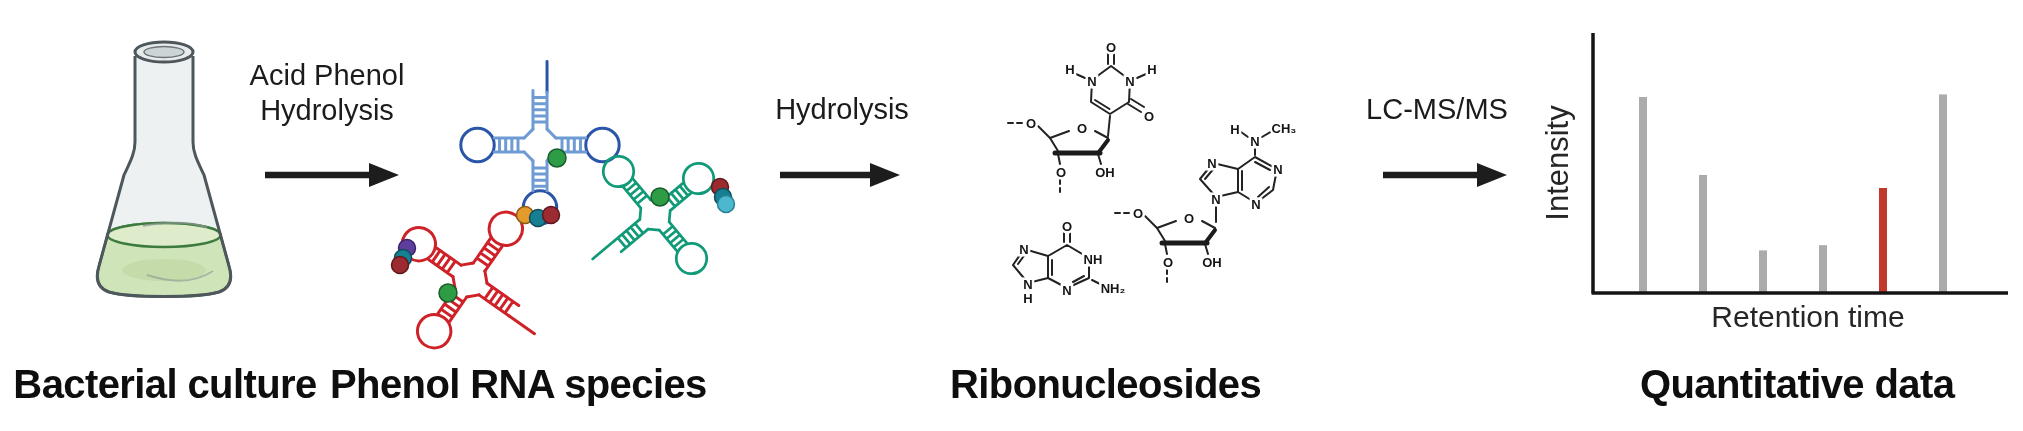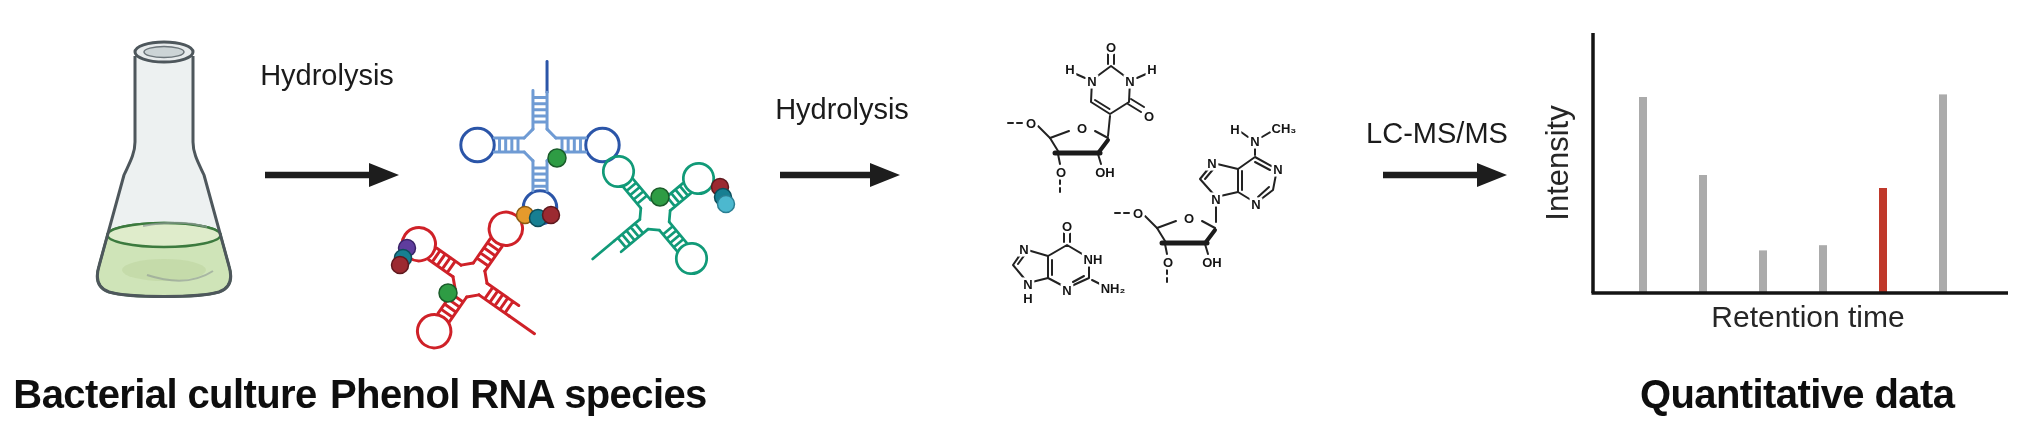--- a/index.html
+++ b/index.html
@@ -2,21 +2,21 @@
 <html><head>
 <meta charset="utf-8">
 <style>
   html,body{margin:0;padding:0;background:#fff;}
   .canvas{
     position:relative; width:2023px; height:431px; background:#ffffff;
     overflow:hidden; font-family:"Liberation Sans", sans-serif;
   }
   .abs{position:absolute;}
   .step-label{
-    position:absolute; top:372px; font-weight:bold; font-size:40px;
+    position:absolute; top:362px; font-weight:bold; font-size:40px;
     letter-spacing:-0.6px; color:#0e0e0e; text-align:center; white-space:nowrap;
   }
   .arrow-label{
     position:absolute; font-size:29px; line-height:35px; color:#1b1b1b;
     text-align:center; white-space:nowrap;
   }
   svg text.atom{
     font-family:"Liberation Sans", sans-serif; font-size:13px; font-weight:bold;
     fill:#151515; stroke:#ffffff; stroke-width:5px; paint-order:stroke;
     text-anchor:middle; dominant-baseline:central;
@@ -43,20 +43,21 @@
 
     <path d="M 50,18 L 50,104 C 50,116 44,126 39,137 L 14,228 C 10,241 13,250 24,254 C 44,260 114,260 134,254 C 145,250 148,241 144,228 L 119,137 C 114,126 108,116 108,104 L 108,18" fill="none" stroke="#4e575c" stroke-width="3" stroke-linejoin="round"></path>
 
     <ellipse cx="79" cy="14" rx="29" ry="10" fill="#e7ebec" stroke="#4e575c" stroke-width="3"></ellipse>
     <ellipse cx="79" cy="14" rx="20" ry="5.5" fill="#ccd4d6" stroke="#6b7479" stroke-width="1.5"></ellipse>
   </svg>
 
   <div class="step-label" style="left:0px; width:330px;">Bacterial culture</div>
 
   <div class="arrow-label" style="left:237px; top:58px; width:180px;">
+    <span style="display:block">Acid Phenol</span>
     <span style="display:block">Hydrolysis</span>
   </div>
   <svg class="abs" style="left:263px; top:162px;" width="140" height="26">
     <line x1="2" y1="13" x2="106" y2="13" stroke="#1d1d1d" stroke-width="6.5"></line>
     <polygon points="106,1 136,13 106,25" fill="#1d1d1d"></polygon>
   </svg>
 
   <svg class="abs" style="left:390px; top:25px;" width="370" height="340" viewBox="0 0 370 340">
     <defs>
       <g id="trna-proto" fill="none" stroke-linecap="round">
@@ -185,22 +186,23 @@
       <text class="atom" x="127" y="206">O</text>
       <text class="atom" x="153" y="239">NH</text>
       <text class="atom" x="173" y="268">NH₂</text>
       <text class="atom" x="127" y="270">N</text>
       <text class="atom" x="84" y="229">N</text>
       <text class="atom" x="88" y="264">N</text>
       <text class="atom" x="88" y="278">H</text>
     </g>
   </svg>
 
-
-  <div class="arrow-label" style="left:1357px; top:92px; width:160px;margin-top:24px;">LC-MS/MS</div>
+  <div class="step-label" style="left:950px; width:300px;">Ribonucleosides</div>
+
+  <div class="arrow-label" style="left:1357px; top:92px; width:160px;">LC-MS/MS</div>
   <svg class="abs" style="left:1381px; top:162px;" width="130" height="26">
     <line x1="2" y1="13" x2="96" y2="13" stroke="#1d1d1d" stroke-width="6.5"></line>
     <polygon points="96,1 126,13 96,25" fill="#1d1d1d"></polygon>
   </svg>
 
   <svg class="abs" style="left:1540px; top:20px;" width="483" height="330" viewBox="0 0 483 330">
     <g id="bars-group">
         <rect x="99" y="77" width="8" height="197" fill="#ababab"></rect>
         <rect x="159" y="155" width="8" height="119" fill="#ababab"></rect>
         <rect x="219" y="230.4" width="8" height="43.6" fill="#ababab"></rect>

